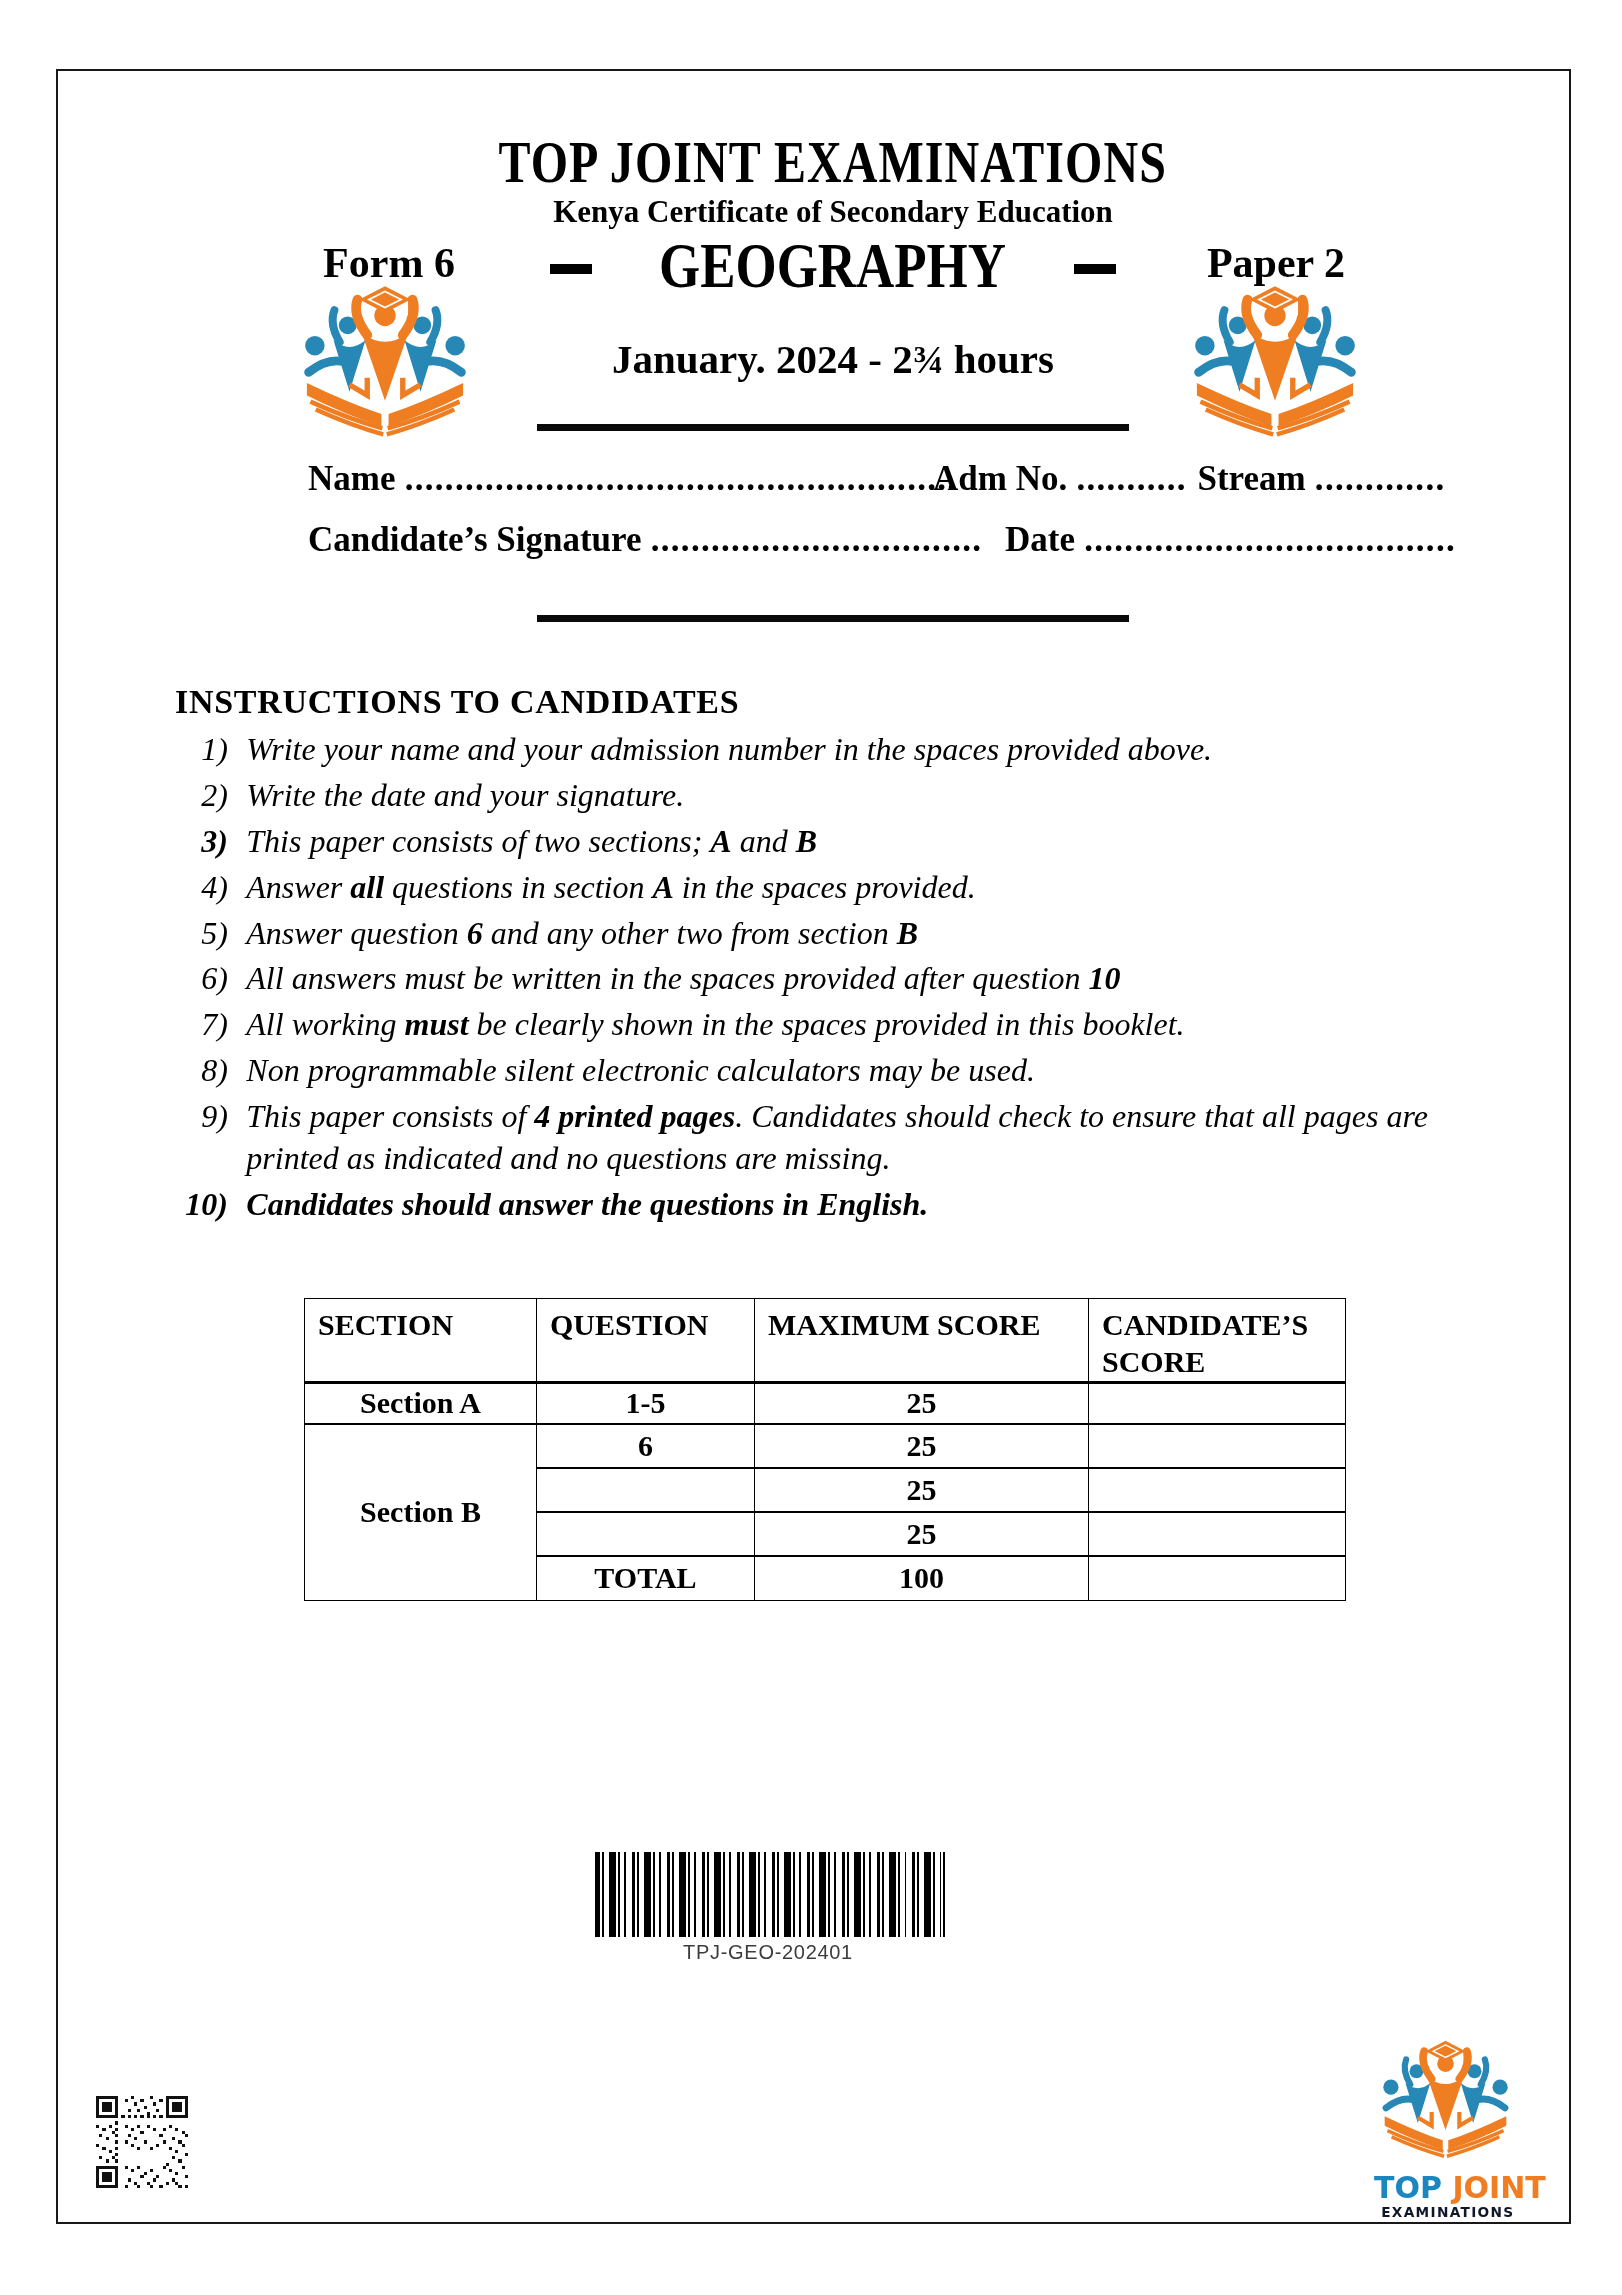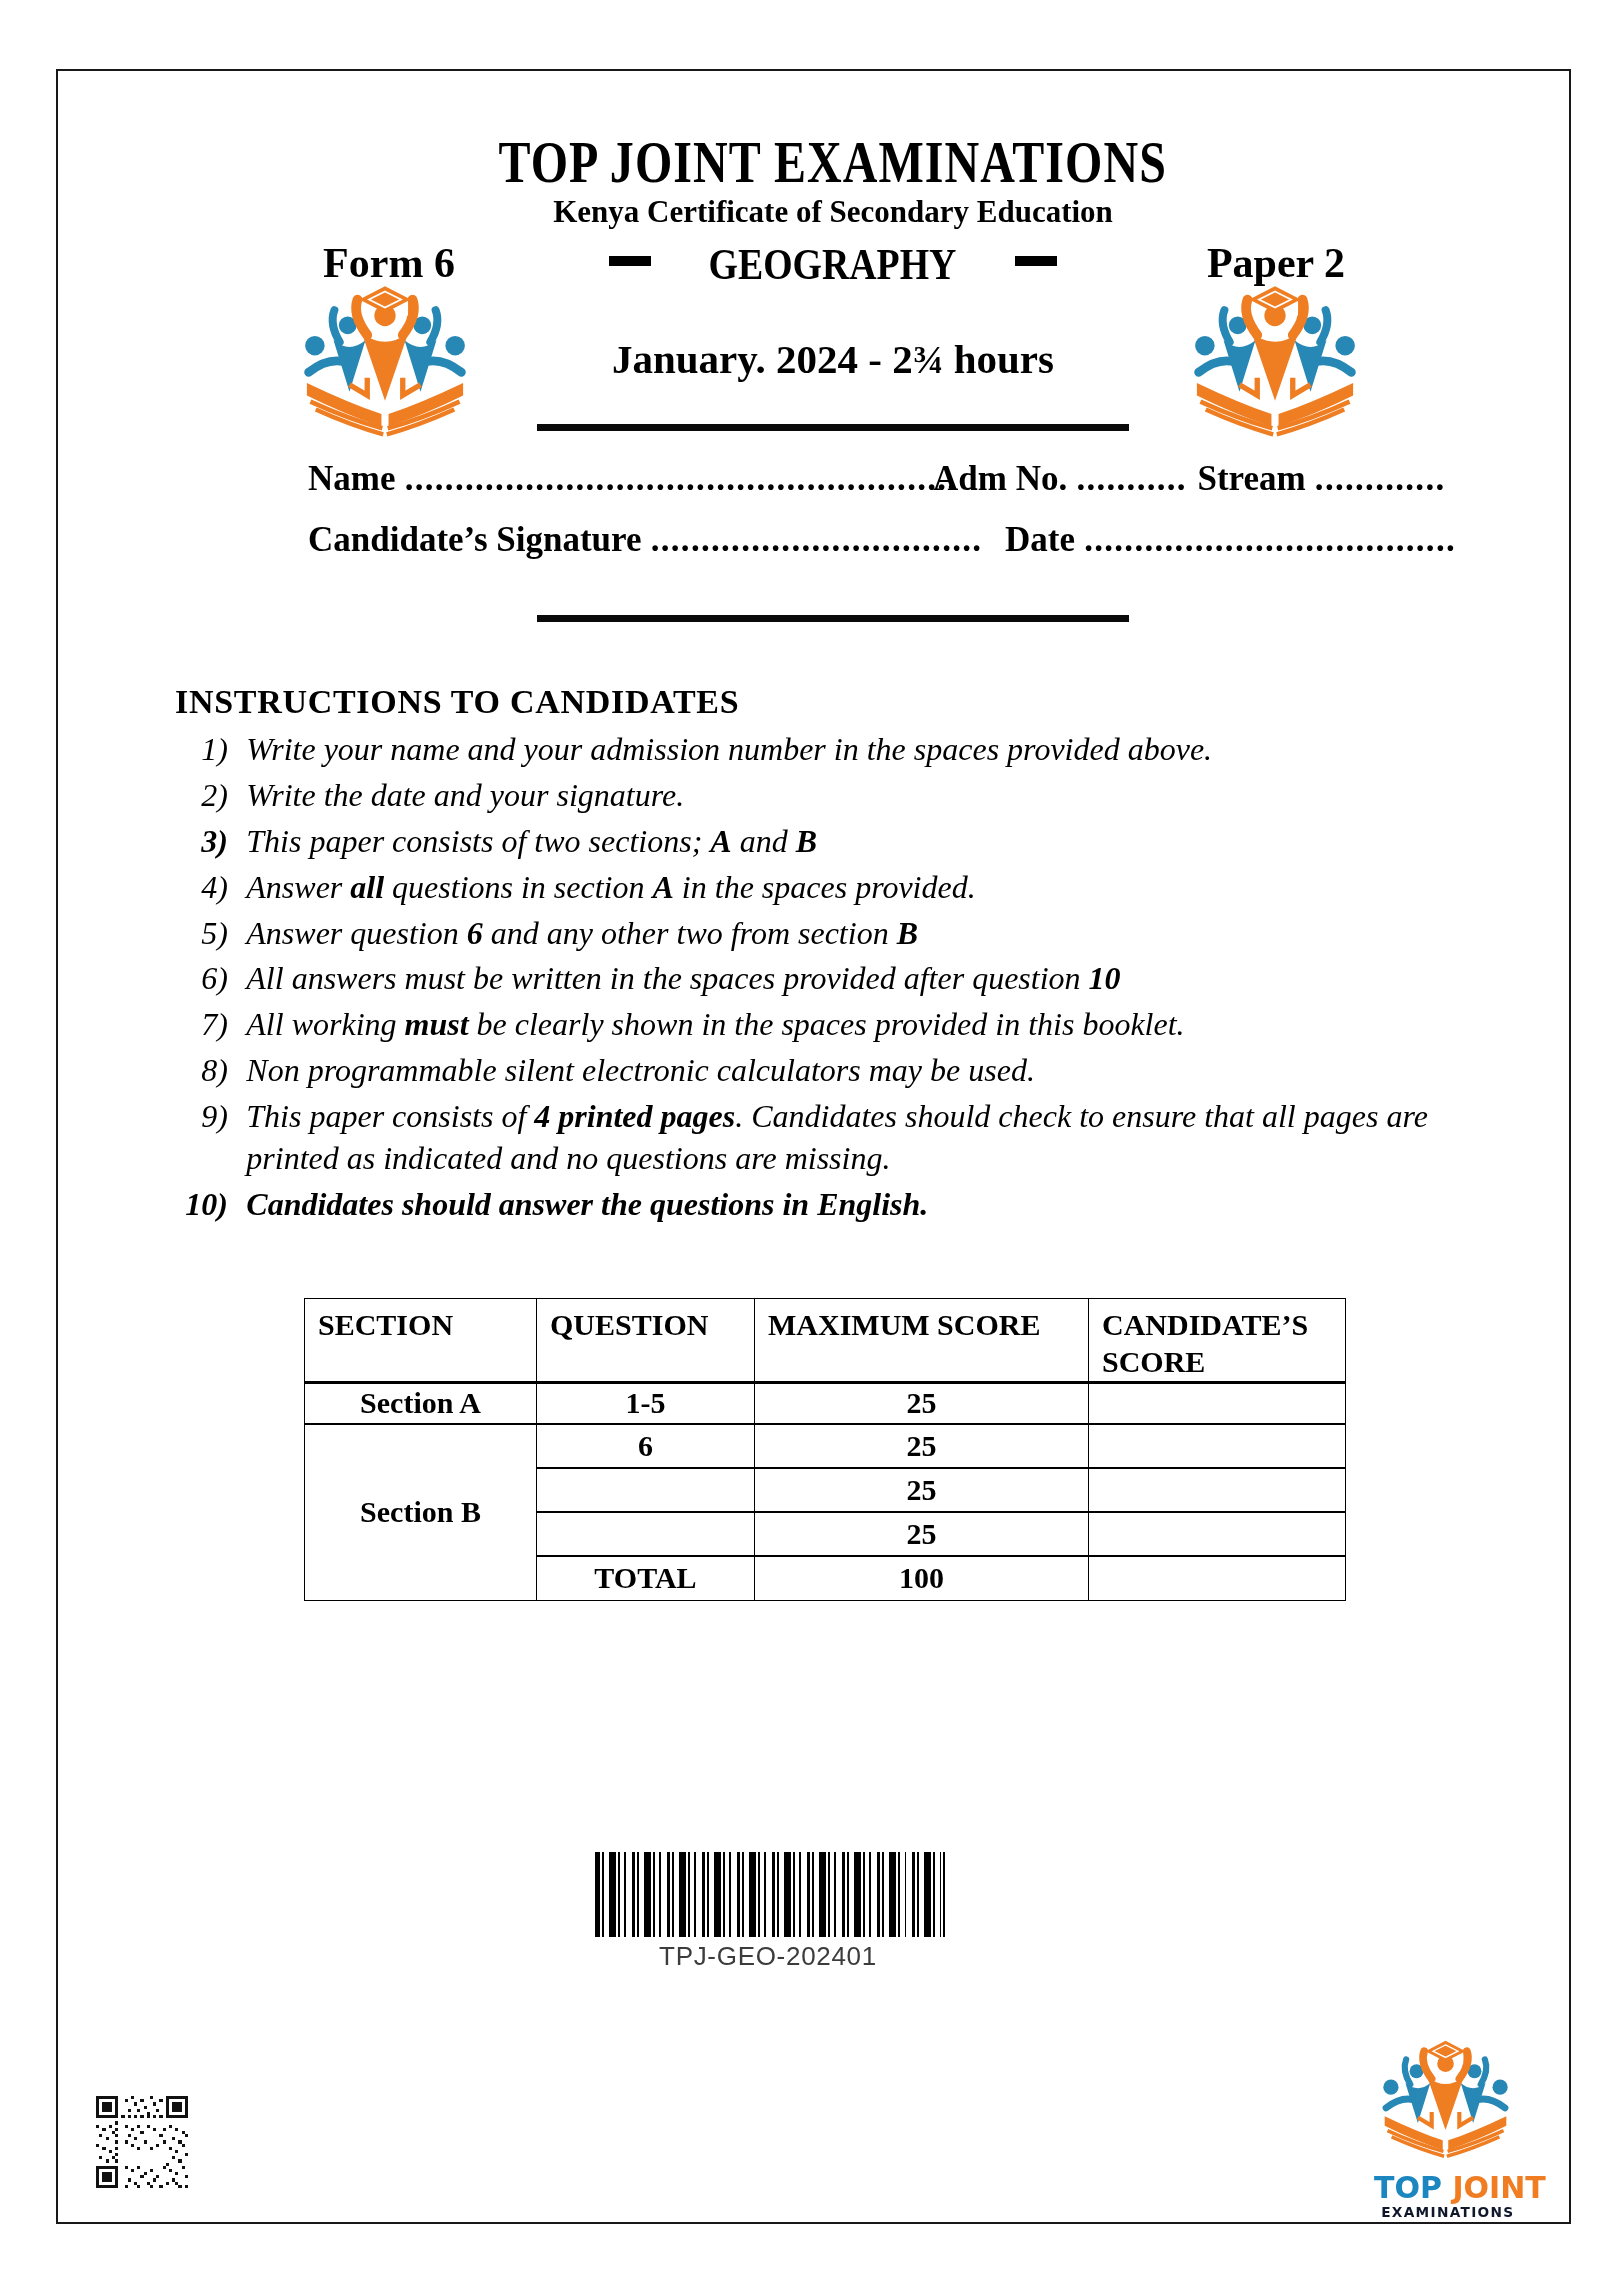--- a/index.html
+++ b/index.html
@@ -6,21 +6,21 @@
   .page{position:relative;width:1623px;height:2295px;background:#fff;
         font-family:"Liberation Serif",serif;color:#000;overflow:hidden;}
   .frame{position:absolute;left:56px;top:69px;width:1515px;height:2155px;
          border:2px solid #181818;box-sizing:border-box;}
 
   
   .hcenter{position:absolute;left:43px;right:0;text-align:center;white-space:nowrap;}
   .title{top:128px;font-size:60px;font-weight:bold;}
   .title .squeeze{display:inline-block;transform:scaleX(.80);transform-origin:center;letter-spacing:1.3px;}
   .subtitle{top:194px;font-size:31px;font-weight:bold;}
-  .subject-row{top:238px;font-size:45px;font-weight:bold;}
+  .subject-row{top:230px;font-size:63px;font-weight:bold;}
   .subject-row .squeeze{display:inline-block;transform:scaleX(.84);transform-origin:center;}
   .dash{display:inline-block;width:42px;height:9.8px;background:#000;vertical-align:13px;margin:0 34px;}
   .session{top:335px;font-size:41px;font-weight:bold;}
 
   .form-level{position:absolute;left:281px;top:239px;width:216px;text-align:center;
               font-size:42px;font-weight:bold;}
   .paper-no{position:absolute;left:1168px;top:239px;width:216px;text-align:center;
             font-size:42px;font-weight:bold;}
 
   .logo-top{position:absolute;width:178px;height:158px;}
@@ -53,21 +53,21 @@
                     padding:6.5px 5.2px 0 13px;height:73px;line-height:1.25;font-weight:bold;}
   .extable tbody td{border-top:2.6px solid #000;text-align:center;vertical-align:middle;}
   .r-a{height:42px;} .r-b{height:44px;} .r-t{height:44px;}
 
   .barcode{position:absolute;left:595px;top:1852px;width:346px;height:85px;
     border-left:2.6px solid #000;border-right:2.6px solid #000;
     background:repeating-linear-gradient(90deg,
       #000 0 3.3px,#fff 3.3px 5.2px,#000 5.2px 7.2px,#fff 7.2px 12.4px,#000 12.4px 19px,
       #fff 19px 21px,#000 21px 23px,#fff 23px 27.5px,#000 27.5px 29.4px,#fff 29.4px 35px);}
   .barcode-label{position:absolute;left:595px;top:1941px;width:346px;text-align:center;
-    font-family:"Liberation Sans",sans-serif;font-size:26px;color:#3c3c3c;letter-spacing:0.7px;}
+    font-family:"Liberation Sans",sans-serif;font-size:20px;color:#3c3c3c;letter-spacing:0.7px;}
 
   .qr{position:absolute;left:96px;top:2096px;width:92px;height:92px;}
 
   .blogo{position:absolute;left:1374px;top:2036px;width:143px;text-align:center;}
   .blogo svg{width:139px;height:123px;}
   .blogo-text{font-family:"DejaVu Sans",sans-serif;font-weight:bold;font-size:30px;
               line-height:1;white-space:nowrap;margin-top:12px;}
   .blogo-text .t{color:#1B86C0;} .blogo-text .j{color:#F07D22;}
   .blogo-sub{font-family:"DejaVu Sans",sans-serif;font-weight:bold;font-size:13.7px;
              color:#0f172a;letter-spacing:1.3px;text-align:right;padding-right:2.6px;margin-top:0.7px;}

